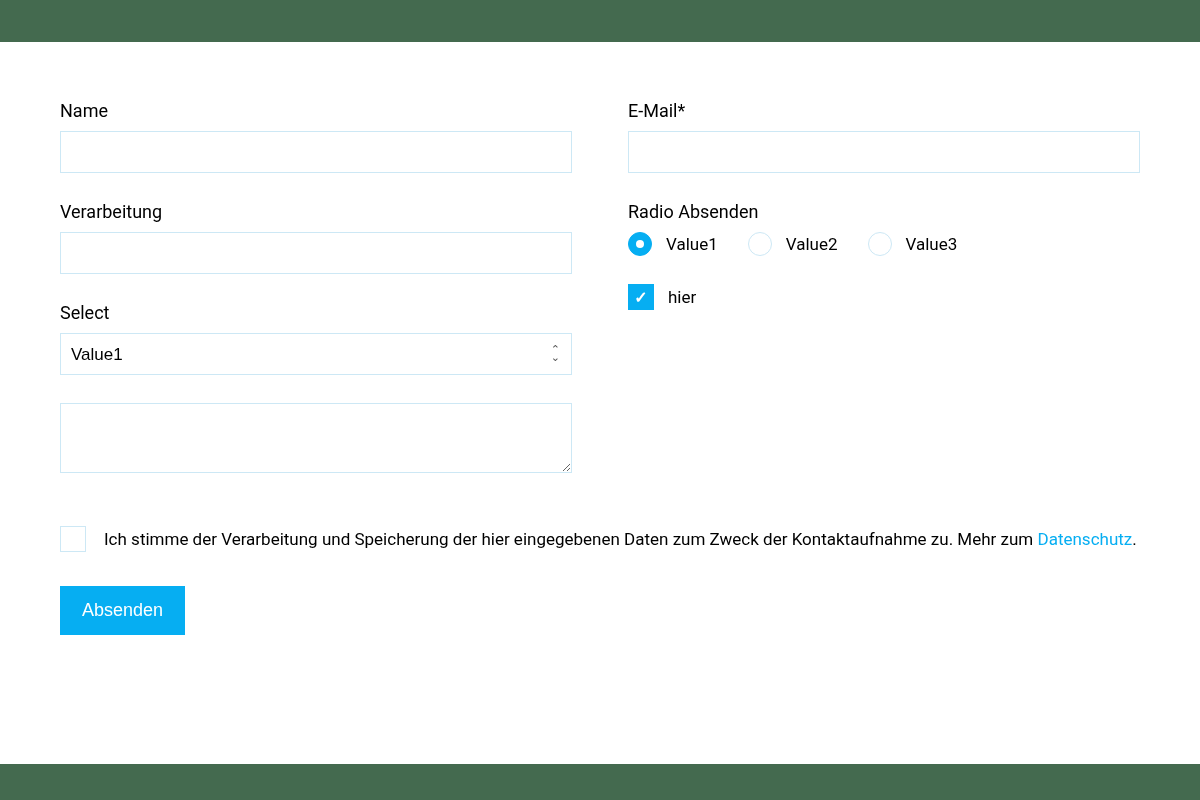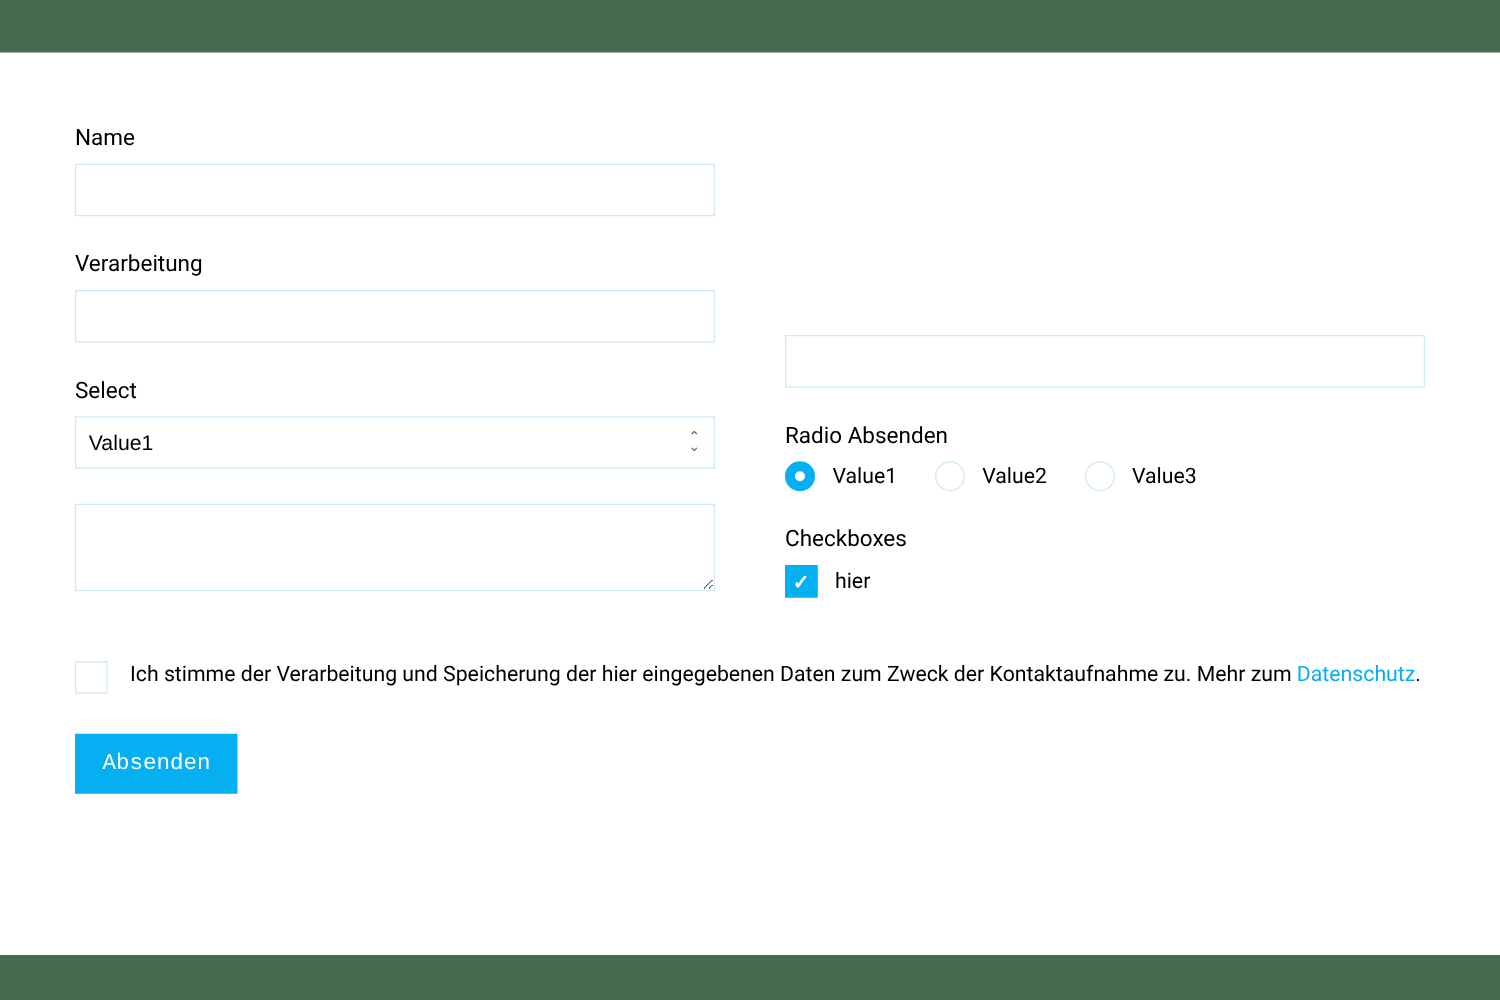--- a/index.html
+++ b/index.html
@@ -34,21 +34,20 @@
     }
     .form-wrap {
       position: absolute;
       top: 100px;
       left: 60px;
       right: 60px;
     }
     .columns {
       display: flex;
       gap: 56px;
-      align-items: flex-end;
     }
     .col {
       flex: 1;
     }
     .field {
       margin-bottom: 28px;
     }
     .field-label {
       display: block;
       margin-bottom: 10px;
@@ -156,40 +155,39 @@
     }
     .check-mark {
       color: #fff;
       font-size: 16px;
       font-weight: bold;
     }
     .consent-row {
       display: flex;
       gap: 18px;
       margin-top: 20px;
-      align-items: flex-end;
+      align-items: center;
     }
     .consent-text {
       font-size: 17px;
       line-height: 1.7;
       color: #000;
     }
     .consent-text a {
       color: #06aef2;
       text-decoration: none;
     }
     .submit-btn {
       margin-top: 32px;
       background: #06aef2;
       color: #fff;
       border: none;
       padding: 14px 22px;
       font-size: 18px;
       cursor: pointer;
-      font-family: Liberation Mono, monospace;
     }
   </style>
 </head>
 <body>
 
 <div class="bar-top"></div>
 <div class="bar-bottom"></div>
 
 <div class="form-wrap">
   <div class="columns">
@@ -221,20 +219,21 @@
 
       <div class="field">
         <textarea class="textarea-input" style=""></textarea>
       </div>
 
     </div>
 
     <div class="col">
 
       <div class="field">
+        <label class="field-label">E-Mail*</label>
         <input type="text" class="text-input" value="" style="">
       </div>
 
       <div class="field">
         <label class="field-label">Radio Absenden</label>
         <div class="radio-row">
           <div class="radio-item">
             <div class="radio-circle checked">
                 <div class="radio-dot"></div>
               </div>
@@ -245,21 +244,20 @@
             <span class="radio-text">Value2</span>
           </div>
           <div class="radio-item">
             <div class="radio-circle"></div>
             <span class="radio-text">Value3</span>
           </div>
         </div>
       </div>
 
       <div class="field">
-        <label class="field-label">Checkboxes</label>
         <div class="checkbox-item">
           <div class="checkbox-box checked">
             <span class="check-mark">✓</span>
           </div>
           <span class="radio-text">hier</span>
         </div>
       </div>
 
     </div>
   </div>

